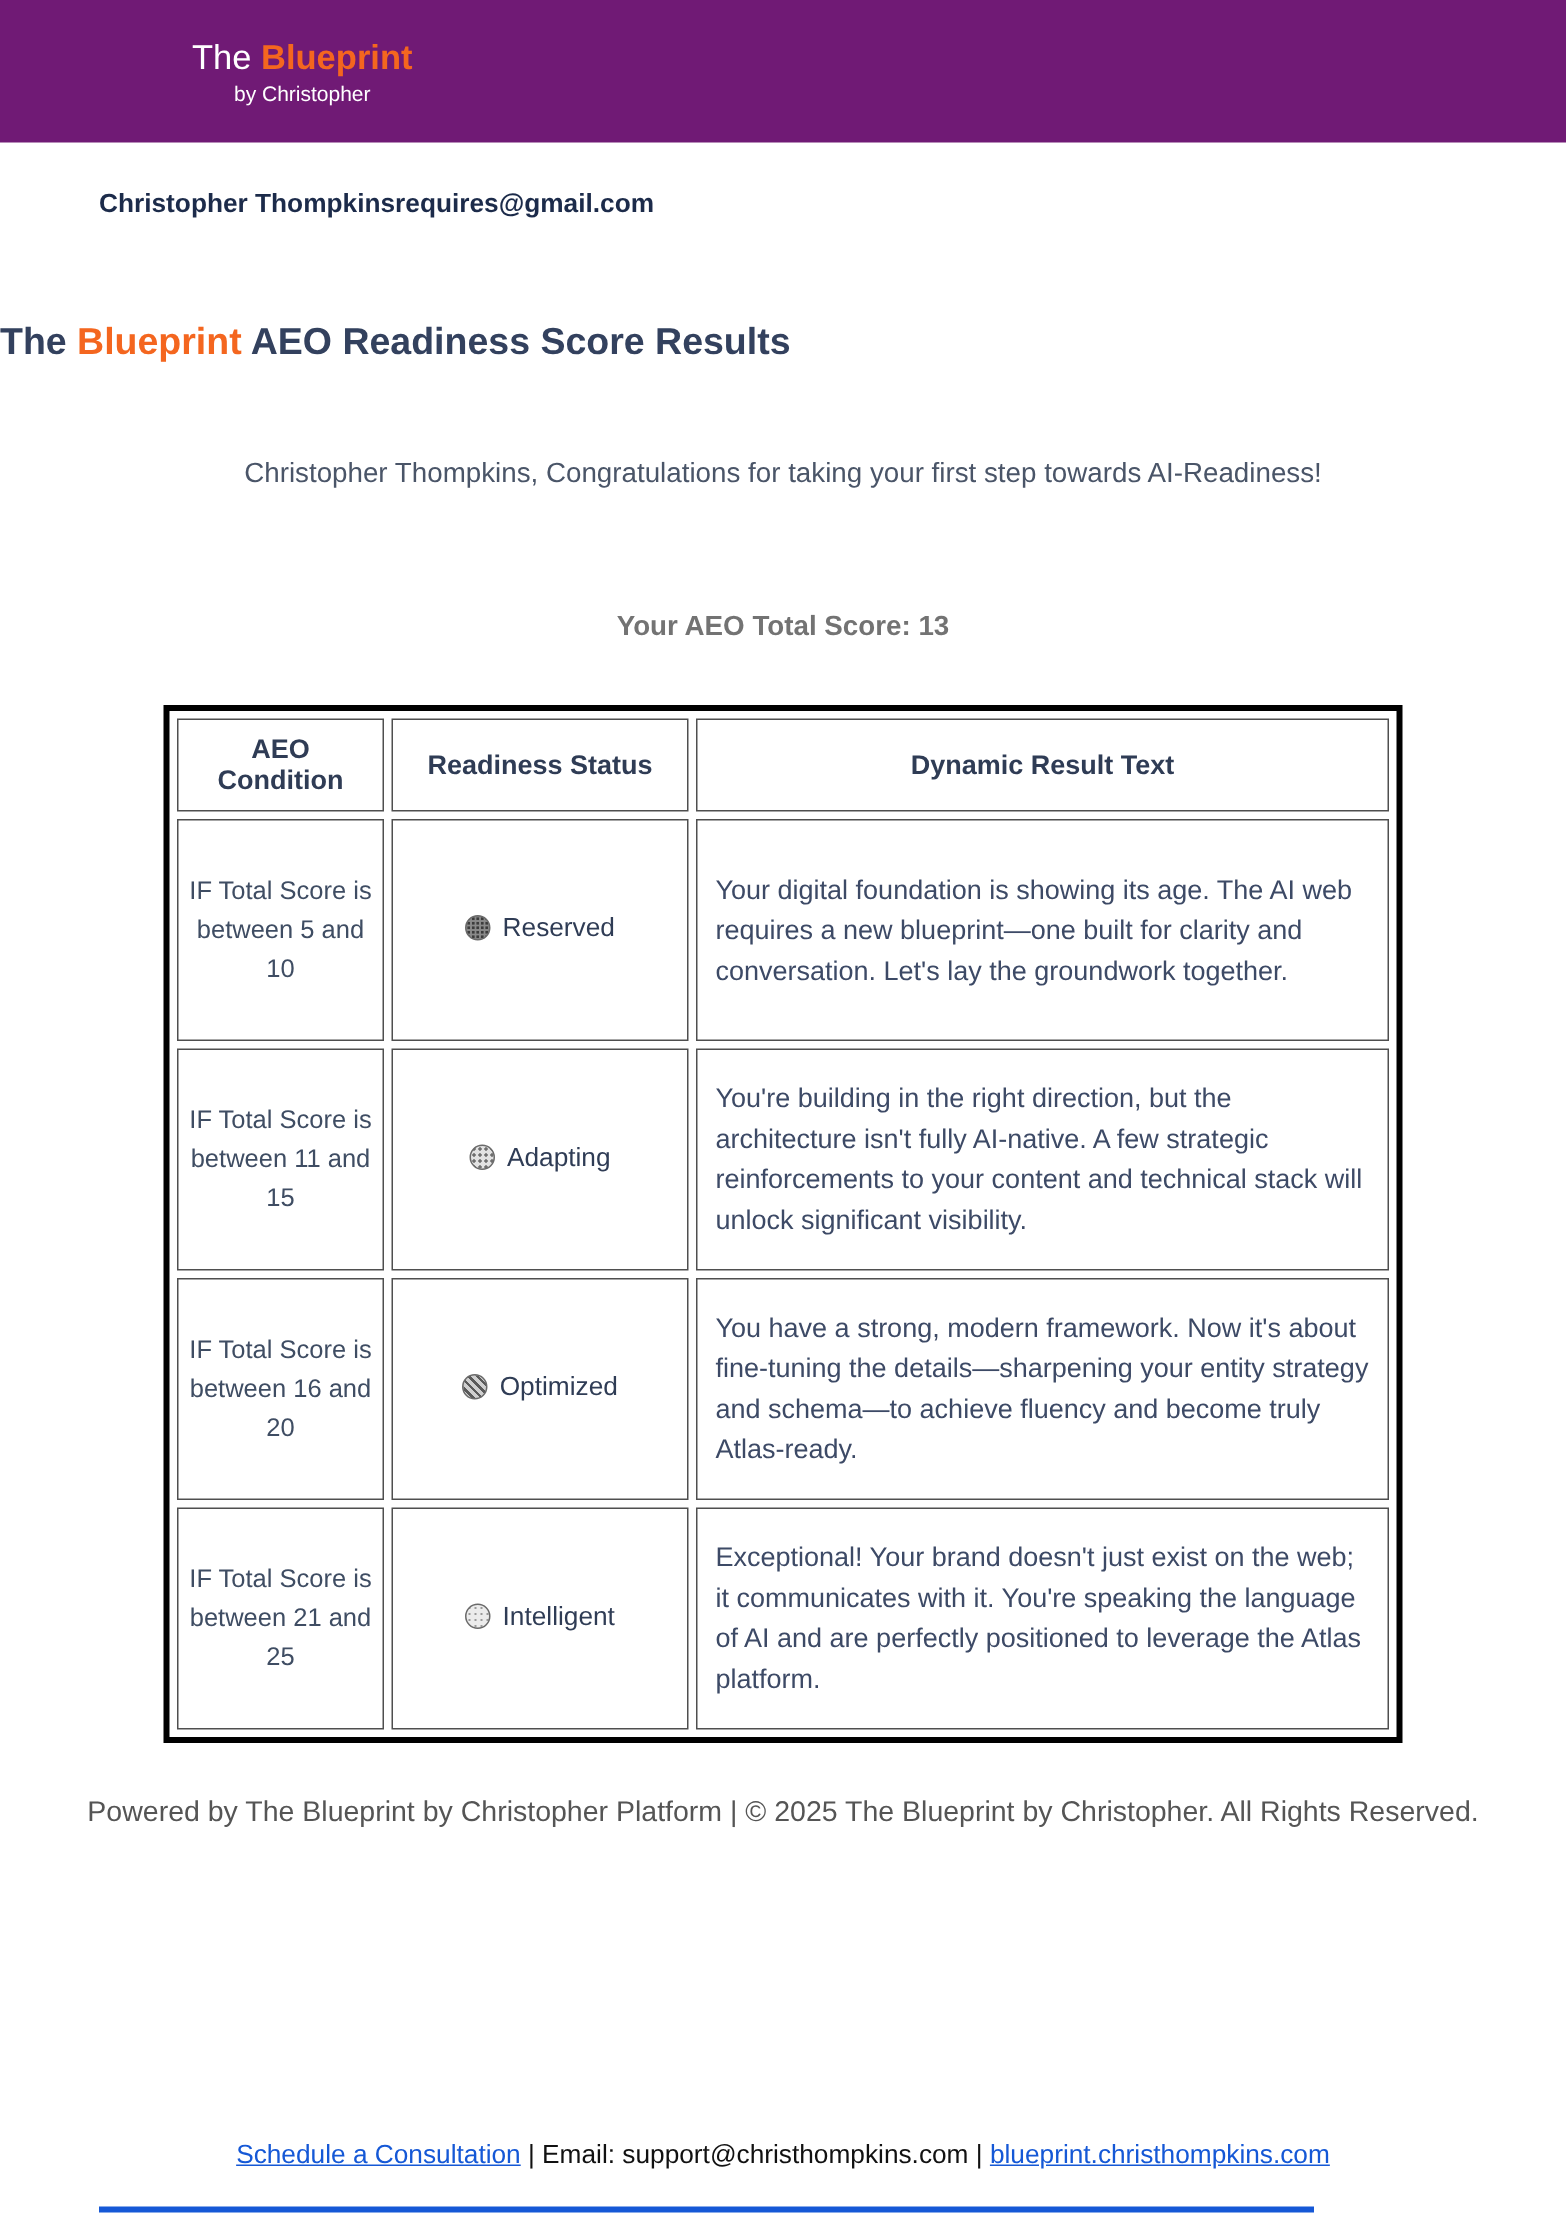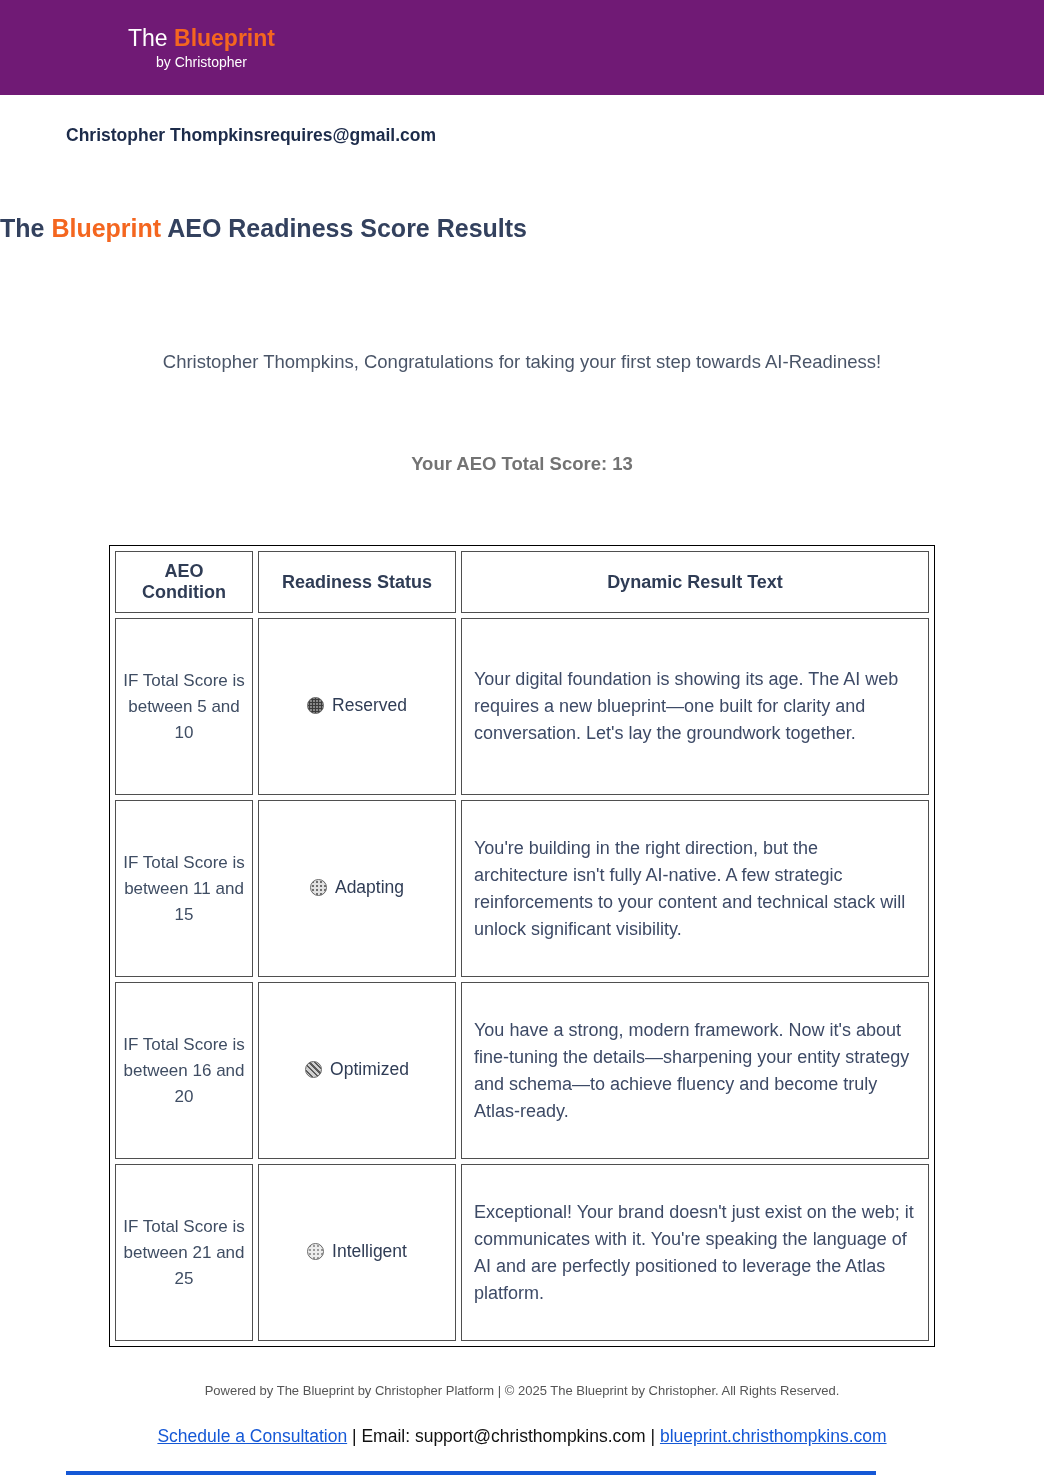--- a/index.html
+++ b/index.html
@@ -44,40 +44,40 @@
     margin-top: 68px;
     text-align: left;
     font-size: 25px;
     font-weight: 700;
     color: #33415e;
   }
   .page-title .accent { color: #f4661f; }
 
   
   .congrats {
-    margin-top: 108px;
+    margin-top: 61px;
     text-align: center;
     font-size: 18.5px;
     color: #4a5568;
   }
 
   
   .score-line {
     margin-top: 80px;
     text-align: center;
     font-size: 18.5px;
     font-weight: 700;
     color: #737373;
   }
 
   
   table.results {
     width: 826px;
-    margin: 70px auto 0 auto;
-    border: 1px solid #000000;
+    margin: 42px auto 0 auto;
+    border: 4px solid #000000;
     border-collapse: separate;
     border-spacing: 5px;
     background: #ffffff;
     table-layout: fixed;
   }
   table.results th, table.results td {
     border: 1px solid #4f4f4f;
     vertical-align: middle;
   }
   table.results th {
@@ -104,21 +104,21 @@
     font-size: 17.5px;
     color: #2f3c55;
     padding: 8px 6px;
   }
   td.dynamic {
     font-size: 18px;
     line-height: 27px;
     color: #3d4a66;
     text-align: left;
     padding: 8px 12px;
-    height: 177px;
+    height: 148px;
   }
 
   .status-inner { display: inline-flex; align-items: center; gap: 8px; }
   .status-icon {
     width: 17px; height: 17px;
     border-radius: 50%;
     border: 1px solid #6a6a6a;
     display: inline-block;
     flex: 0 0 auto;
   }
@@ -139,21 +139,21 @@
   .icon-intelligent {
     background-color: #ececec;
     background-image: radial-gradient(#9a9a9a 0.8px, transparent 1px);
     background-size: 4px 4px;
   }
 
   
   .powered {
     margin-top: 36px;
     text-align: center;
-    font-size: 13px;
+    font-size: 19px;
     color: #555555;
   }
 
   
   .contact-line {
     position: absolute;
     left: 0;
     bottom: 30px;
     width: 100%;
     text-align: center;

